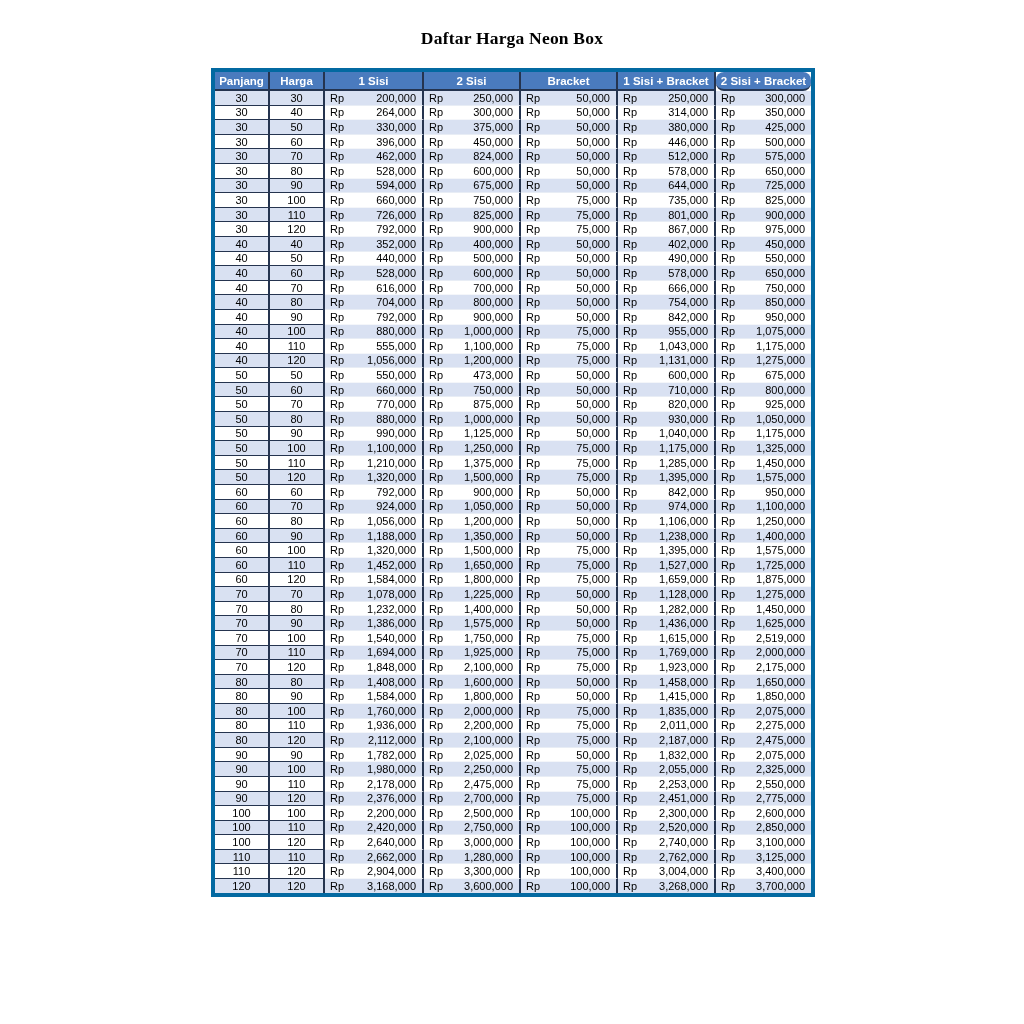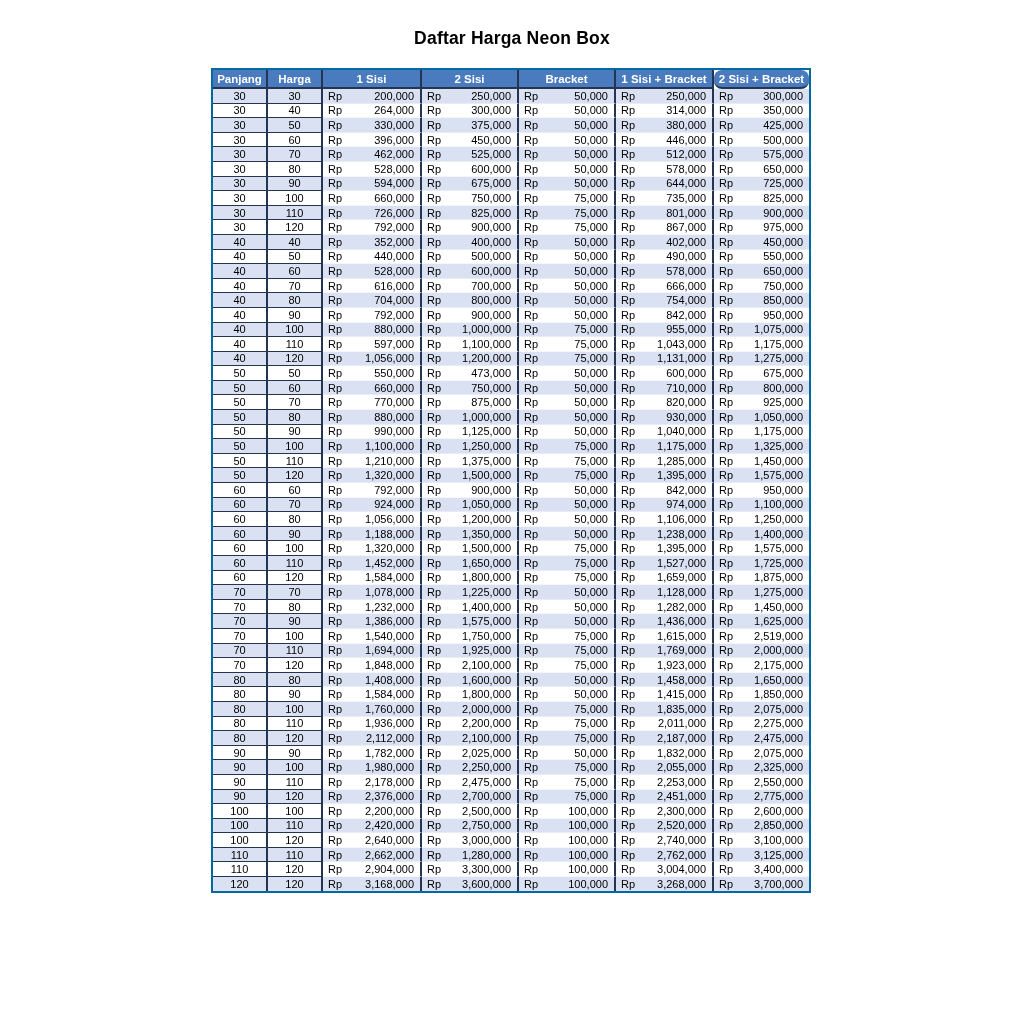--- a/index.html
+++ b/index.html
@@ -3,28 +3,28 @@
 <meta charset="utf-8">
 <style>
   html,body{margin:0;padding:0;}
   body{
     width:1024px;height:1024px;background:#ffffff;position:relative;
     font-family:"Liberation Sans","DejaVu Sans",sans-serif;color:#000;
     overflow:hidden;
   }
   .page-title{
     position:absolute;top:28px;left:0;width:1024px;text-align:center;
-    font-size:17.5px;font-weight:bold;color:#000;letter-spacing:0.2px;
+    font-size:17.5px;font-weight:bold;color:#000;letter-spacing:0.2px;font-family:Liberation Serif, serif;
   }
   .table-wrap{
     position:absolute;left:211px;top:68px;width:596px;
   }
   table.price-table{
     table-layout:fixed;border-collapse:separate;border-spacing:0;
-    width:596px;border:2px solid #0369a1;
+    width:596px;border:4px solid #0369a1;
   }
   .price-table th{
     background:#4A7BBE;color:#ffffff;font-weight:bold;font-size:11.5px;
     height:17px;padding:0;text-align:center;vertical-align:middle;
     border-right:2px solid #25344F;border-bottom:2px solid #25344F;
     overflow:hidden;white-space:nowrap;
   }
   .price-table th:last-child{border-right:none;border-radius:8px;}
   .price-table td{
     height:13.6px;padding:0;font-size:11px;vertical-align:middle;
@@ -217,21 +217,21 @@
           <td class="dim">70</td>
           <td class="price">
             <div class="cellflex">
               <span class="rp">Rp</span>
               <span class="val">462,000</span>
             </div>
           </td>
           <td class="price">
             <div class="cellflex">
               <span class="rp">Rp</span>
-              <span class="val">525,000</span>
+              <span class="val">824,000</span>
             </div>
           </td>
           <td class="price">
             <div class="cellflex">
               <span class="rp">Rp</span>
               <span class="val">50,000</span>
             </div>
           </td>
           <td class="price">
             <div class="cellflex">
@@ -653,21 +653,21 @@
               <span class="val">1,075,000</span>
             </div>
           </td>
         </tr>
         <tr class="plain">
           <td class="dim">40</td>
           <td class="dim">110</td>
           <td class="price">
             <div class="cellflex">
               <span class="rp">Rp</span>
-              <span class="val">597,000</span>
+              <span class="val">555,000</span>
             </div>
           </td>
           <td class="price">
             <div class="cellflex">
               <span class="rp">Rp</span>
               <span class="val">1,100,000</span>
             </div>
           </td>
           <td class="price">
             <div class="cellflex">

